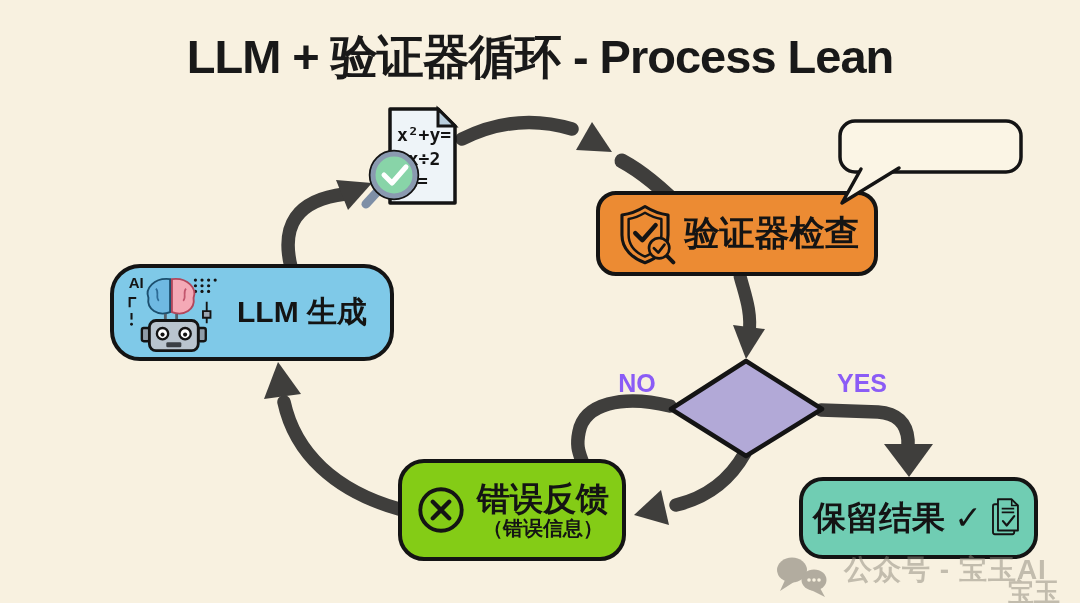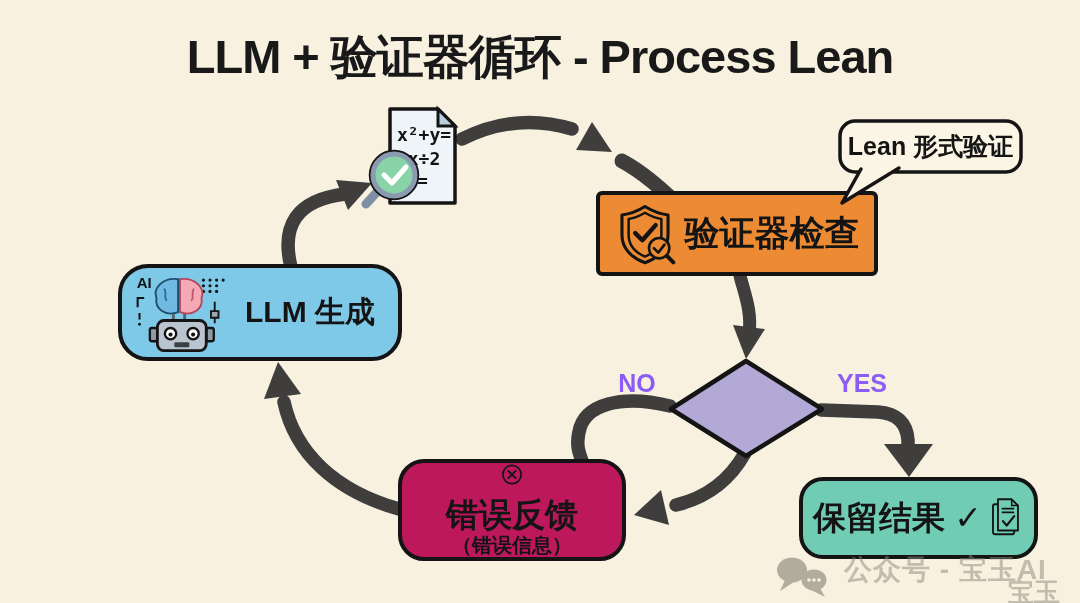--- a/index.html
+++ b/index.html
@@ -17,21 +17,21 @@
     font-size:47px; font-weight:700; color:#191919; letter-spacing:-1px;
     z-index:5; white-space:nowrap;
   }
   .node{
     position:absolute; box-sizing:border-box; border:4px solid #141414;
     display:flex; align-items:center; z-index:10;
     color:#141414; font-weight:700; white-space:nowrap;
   }
   #llm-box{left:110px; top:264px; width:284px; height:97px; border-radius:30px; padding:0 10px; gap:6px;}
   #llm-box .node-label{font-size:30px; flex:1; text-align:center;}
-  #verifier-box{left:596px; top:191px; width:282px; height:85px; border-radius:6px; padding:0 14px; gap:8px;}
+  #verifier-box{left:596px; top:191px; width:282px; height:85px; border-radius:20px; padding:0 14px; gap:8px;}
   #verifier-box .node-label{font-size:35px; flex:1; text-align:center;}
   #error-box{left:398px; top:459px; width:228px; height:102px; border-radius:26px; padding:0 12px; gap:10px; justify-content:center;}
   #error-box .stack{display:flex; flex-direction:column; align-items:center; line-height:1.15;}
   #error-box .node-label{font-size:33px;}
   #error-box .node-sublabel{font-size:20px;}
   #result-box{left:799px; top:477px; width:239px; height:82px; border-radius:24px; padding:0 10px; gap:6px; justify-content:center;}
   #result-box .node-label{font-size:33px;}
   #decision-label{
     left:671px; top:393px; width:151px; text-align:center;
     font-size:30px; font-weight:700; color:#141414; z-index:6;
@@ -93,21 +93,21 @@
       <text x="70" y="38">x²+y=</text>
       <text x="70" y="62">x÷2</text>
       <text x="63" y="84">x=</text>
     </g>
     <line x1="23" y1="89" x2="12" y2="101" stroke="#7e8fa6" stroke-width="9" stroke-linecap="round"></line>
     <circle cx="40" cy="72" r="24" fill="none" stroke="#141414" stroke-width="2.5"></circle>
     <circle cx="40" cy="72" r="21" fill="#88d4a8" stroke="#8a9ab0" stroke-width="5"></circle>
     <path d="M 30,72 L 38,80 L 52,64" fill="none" stroke="#ffffff" stroke-width="5" stroke-linecap="round" stroke-linejoin="round"></path>
   </svg>
 
-  <div id="llm-box" class="node" style="background: rgb(127, 201, 232); margin-left: 8px;">
+  <div id="llm-box" class="node" style="background: rgb(127, 201, 232);">
     <svg width="94" height="88" viewBox="0 0 100 92">
       <text x="5" y="19" font-size="16" font-weight="700" fill="#141414">AI</text>
       <g fill="#141414">
         <circle cx="76" cy="11" r="1.7"></circle>
           <circle cx="83" cy="11" r="1.7"></circle>
           <circle cx="90" cy="11" r="1.7"></circle>
           <circle cx="97" cy="11" r="1.7"></circle>
         <circle cx="76" cy="17" r="1.7"></circle>
           <circle cx="83" cy="17" r="1.7"></circle>
           <circle cx="90" cy="17" r="1.7"></circle>
@@ -145,21 +145,21 @@
       <line x1="59.5" y1="59.5" x2="67" y2="67" stroke="#141414" stroke-width="4.5" stroke-linecap="round"></line>
       <circle cx="51" cy="51" r="11.5" stroke="#141414" stroke-width="3" fill="#ec8b33"></circle>
       <path d="M 45,51 L 50,56 L 57,47" fill="none" stroke="#141414" stroke-width="3" stroke-linecap="round" stroke-linejoin="round"></path>
     </svg>
     <span class="node-label">验证器检查</span>
   </div>
 
   <div id="branch-no" class="branch-label">NO</div>
   <div id="branch-yes" class="branch-label">YES</div>
 
-  <div id="error-box" class="node" style="background: #be185d; flex-direction: column;">
+  <div id="error-box" class="node" style="background: #84cc16;">
     <svg width="52" height="52" viewBox="0 0 54 54">
       <circle cx="27" cy="27" r="21.5" fill="none" stroke="#141414" stroke-width="4"></circle>
       <path d="M 18.5,18.5 L 35.5,35.5 M 35.5,18.5 L 18.5,35.5" stroke="#141414" stroke-width="4.5" stroke-linecap="round"></path>
     </svg>
     <div class="stack">
       <span class="node-label">错误反馈</span>
       <span class="node-sublabel">（错误信息）</span>
     </div>
   </div>
 
@@ -167,21 +167,20 @@
     <span class="node-label">保留结果 ✓</span>
     <svg width="52" height="62" viewBox="0 0 58 68">
       <rect x="8" y="12" width="34" height="48" rx="3" fill="none" stroke="#141414" stroke-width="3"></rect>
       <path d="M 16,4 L 38,4 L 48,14 L 48,54 L 16,54 Z" stroke="#141414" stroke-width="3" stroke-linejoin="round" fill="#70cdb3"></path>
       <path d="M 38,4 L 38,14 L 48,14" fill="none" stroke="#141414" stroke-width="2.5"></path>
       <path d="M 22,19 L 42,19 M 22,25 L 42,25" stroke="#141414" stroke-width="2.5"></path>
       <path d="M 24,39 L 30,46 L 42,31" fill="none" stroke="#141414" stroke-width="3.5" stroke-linecap="round" stroke-linejoin="round"></path>
     </svg>
   </div>
 
-  <div id="callout-text" class="abs">Lean 形式验证</div>
 
   <svg id="watermark-icon" class="watermark" width="56" height="44" viewBox="0 0 56 44">
     <ellipse cx="16" cy="14" rx="15" ry="12.5" fill="#6e6a60"></ellipse>
     <polygon points="9,24 4,35 18,26" fill="#6e6a60"></polygon>
     <ellipse cx="38" cy="24" rx="12.5" ry="10.5" fill="#6e6a60"></ellipse>
     <polygon points="44,32 49,41 33,33" fill="#6e6a60"></polygon>
     <circle cx="33" cy="24" r="1.8" fill="#f8f1e0"></circle>
       <circle cx="38" cy="24" r="1.8" fill="#f8f1e0"></circle>
       <circle cx="43" cy="24" r="1.8" fill="#f8f1e0"></circle>
   </svg>

